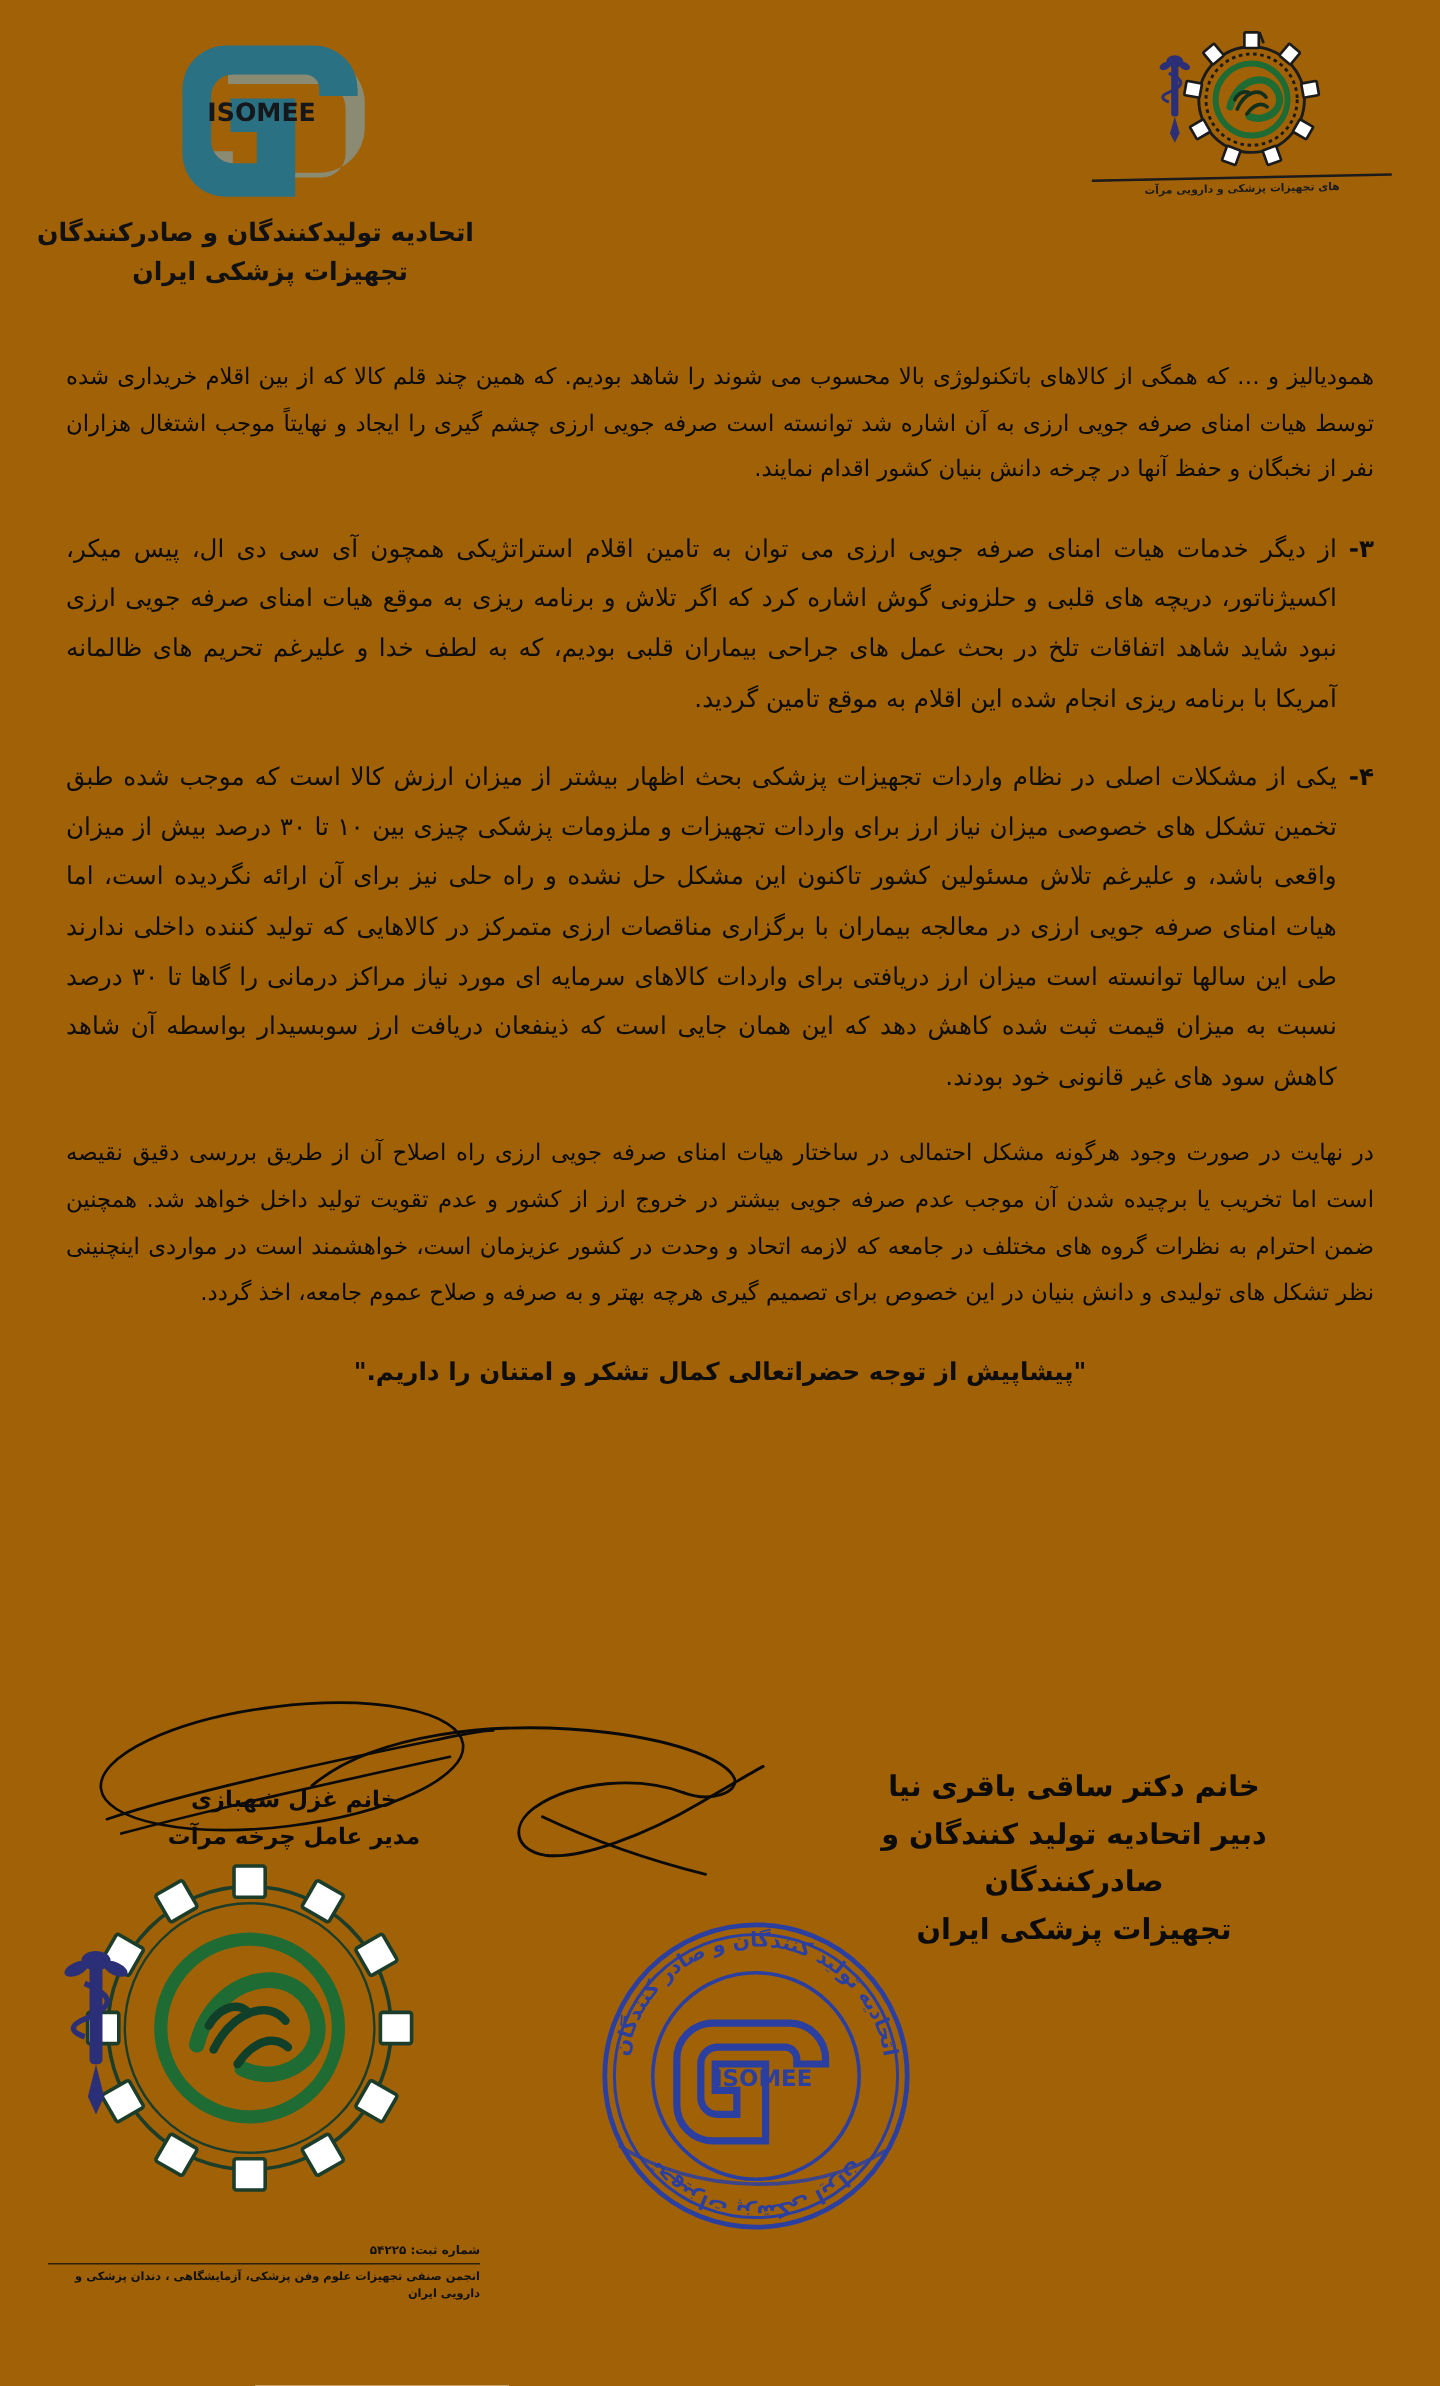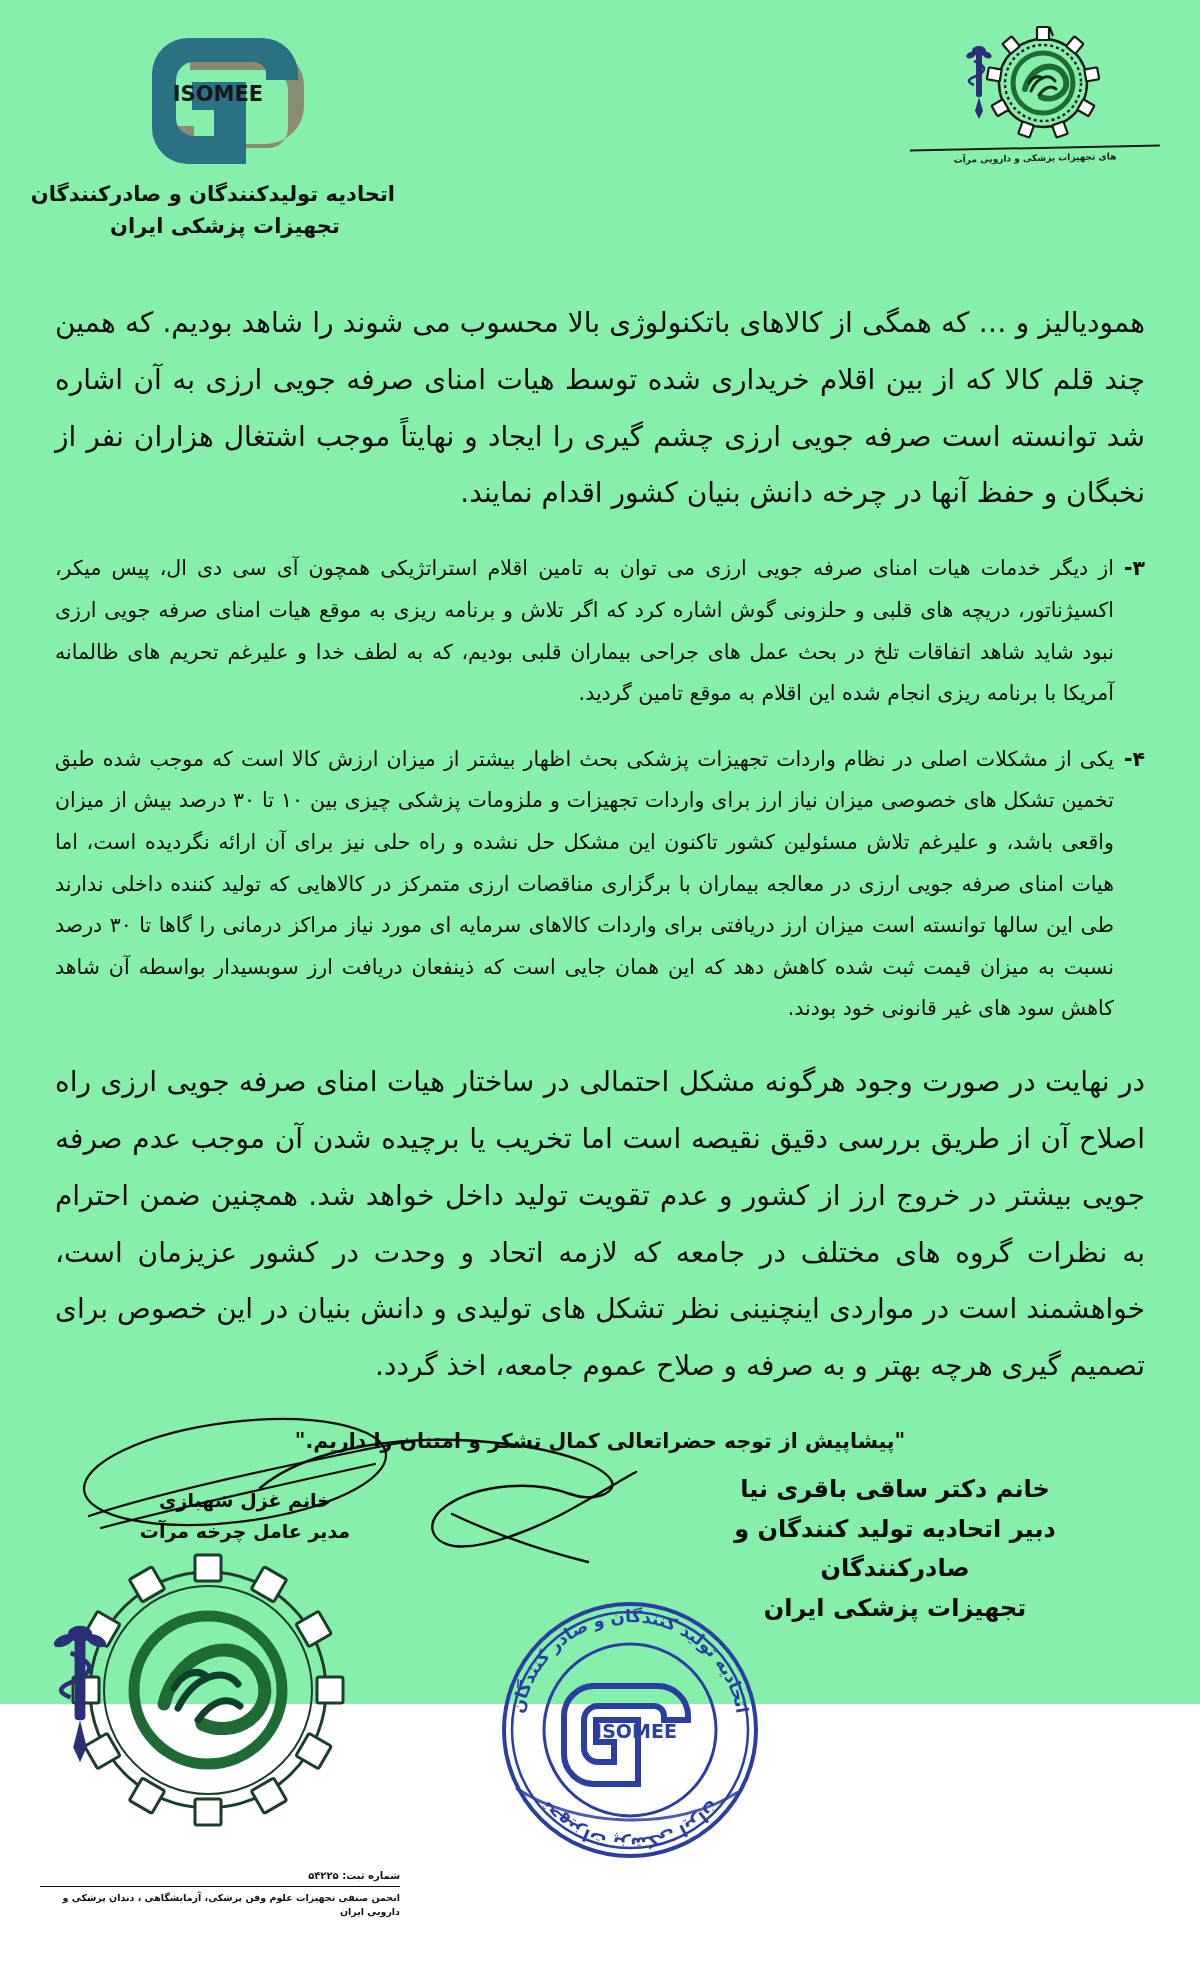--- a/index.html
+++ b/index.html
@@ -5,22 +5,22 @@
   html,body{margin:0;padding:0;}
   body{
     width:1200px;height:1988px;
     background:#ffffff;
     font-family:"DejaVu Sans","Liberation Sans",sans-serif;
     color:#0d0d0d;
     position:relative;
     overflow:hidden;
   }
   .page{
-    position:relative;width:1200px;height:1704px;
-    background:#86efac;
+    position:relative;width:1200px;height:1988px;
+    background:#a16207;
     text-decoration:underline;
   }
 
   
   .header{position:relative;height:270px;}
 
   .logo-left{
     position:absolute;left:55px;top:30px;width:340px;text-align:center;
   }
   .isomee-mark{
@@ -46,21 +46,21 @@
     line-height:1.35;
     transform:rotate(-1.2deg);
   }
 
   
   .body-wrap{
     position:absolute;top:295px;right:55px;left:55px;
   }
   p.para{
     margin:0 0 26px 0;
-    font-size:28px;
+    font-size:19px;
     line-height:2.03;
     text-align:justify;
     text-justify:inter-word;
     font-weight:500;
     color:#0b0b0b;
     font-family:"DejaVu Sans","Liberation Sans",sans-serif;
   }
   .numbered{
     display:flex;flex-direction:row;gap:10px;margin-bottom:24px;
   }

